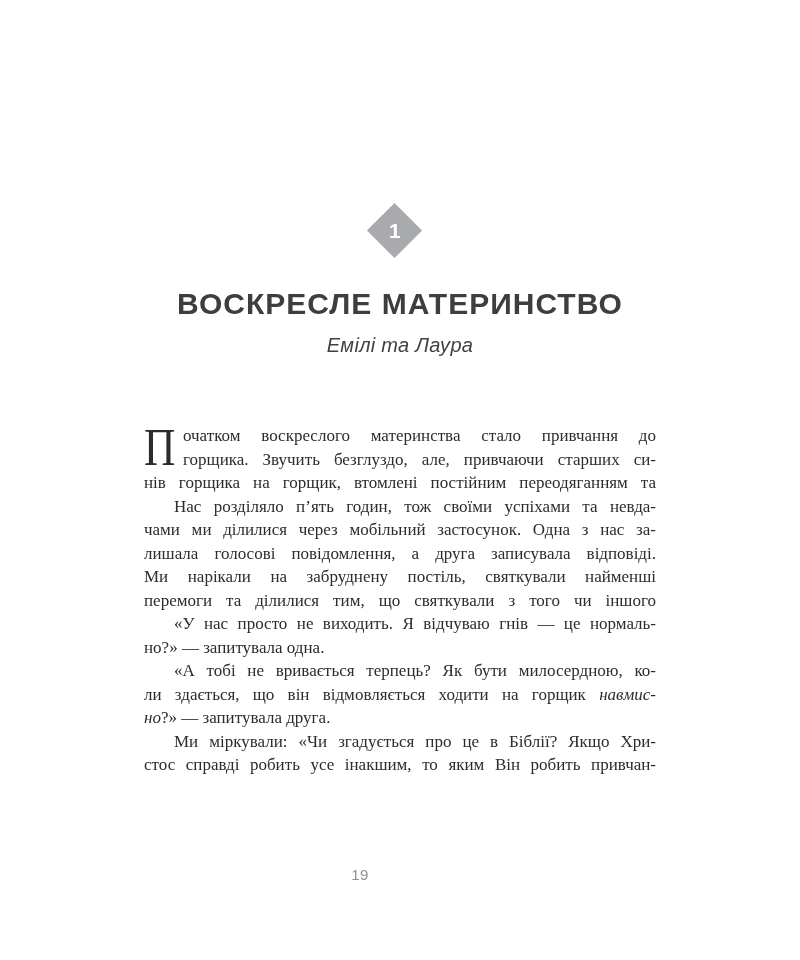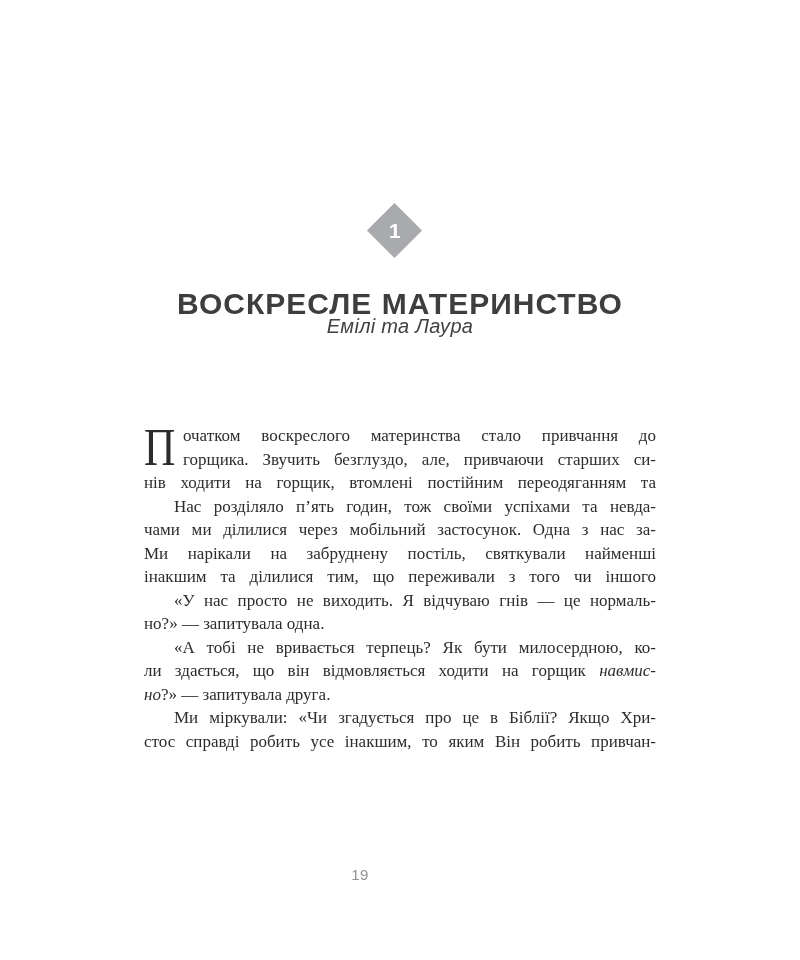--- a/index.html
+++ b/index.html
@@ -52,21 +52,21 @@
     margin: 0;
     text-align: center;
     font-family: "Liberation Sans", sans-serif;
     font-weight: 700;
     font-size: 30px;
     letter-spacing: 1px;
     color: #3e3d40;
   }
   .chapter-subtitle {
     position: absolute;
-    top: 315px;
+    top: 334px;
     left: 0;
     width: 800px;
     text-align: center;
     font-family: "Liberation Sans", sans-serif;
     font-style: italic;
     font-weight: 400;
     font-size: 20px;
     letter-spacing: 0.3px;
     color: #414042;
   }
@@ -130,27 +130,28 @@
 
   <h1 class="chapter-title" style="color: rgb(62, 61, 64);">ВОСКРЕСЛЕ МАТЕРИНСТВО</h1>
 
   <div class="chapter-subtitle">Емілі та Лаура</div>
 
   <div class="body-text" id="body-text">
       <div class="para">
         <span class="dropcap">П</span>
         <div class="line"><span>очатком воскреслого материнства стало привчання до</span></div>
         <div class="line"><span>горщика. Звучить безглуздо, але, привчаючи старших си-</span></div>
-        <div class="line"><span>нів ходити на горщик, втомлені постійним переодяганням та</span></div>
+        <div class="line"><span>нів горщика на горщик, втомлені постійним переодяганням та</span></div>
       </div>
       <div class="para">
         <div class="line indent"><span>Нас розділяло п’ять годин, тож своїми успіхами та невда-</span></div>
         <div class="line"><span>чами ми ділилися через мобільний застосунок. Одна з нас за-</span></div>
+        <div class="line"><span>лишала голосові повідомлення, а друга записувала відповіді.</span></div>
         <div class="line"><span>Ми нарікали на забруднену постіль, святкували найменші</span></div>
-        <div class="line"><span>інакшим та ділилися тим, що переживали з того чи іншого</span></div>
+        <div class="line"><span>перемоги та ділилися тим, що святкували з того чи іншого</span></div>
       </div>
       <div class="para">
         <div class="line indent"><span>«У нас просто не виходить. Я відчуваю гнів — це нормаль-</span></div>
         <div class="line last"><span>но?» — запитувала одна.</span></div>
       </div>
       <div class="para">
         <div class="line indent"><span>«А тобі не вривається терпець? Як бути милосердною, ко-</span></div>
         <div class="line"><span>ли здається, що він відмовляється ходити на горщик </span><span class="it">навмис-</span></div>
         <div class="line last"><span class="it">но</span><span>?» — запитувала друга.</span></div>
       </div>

